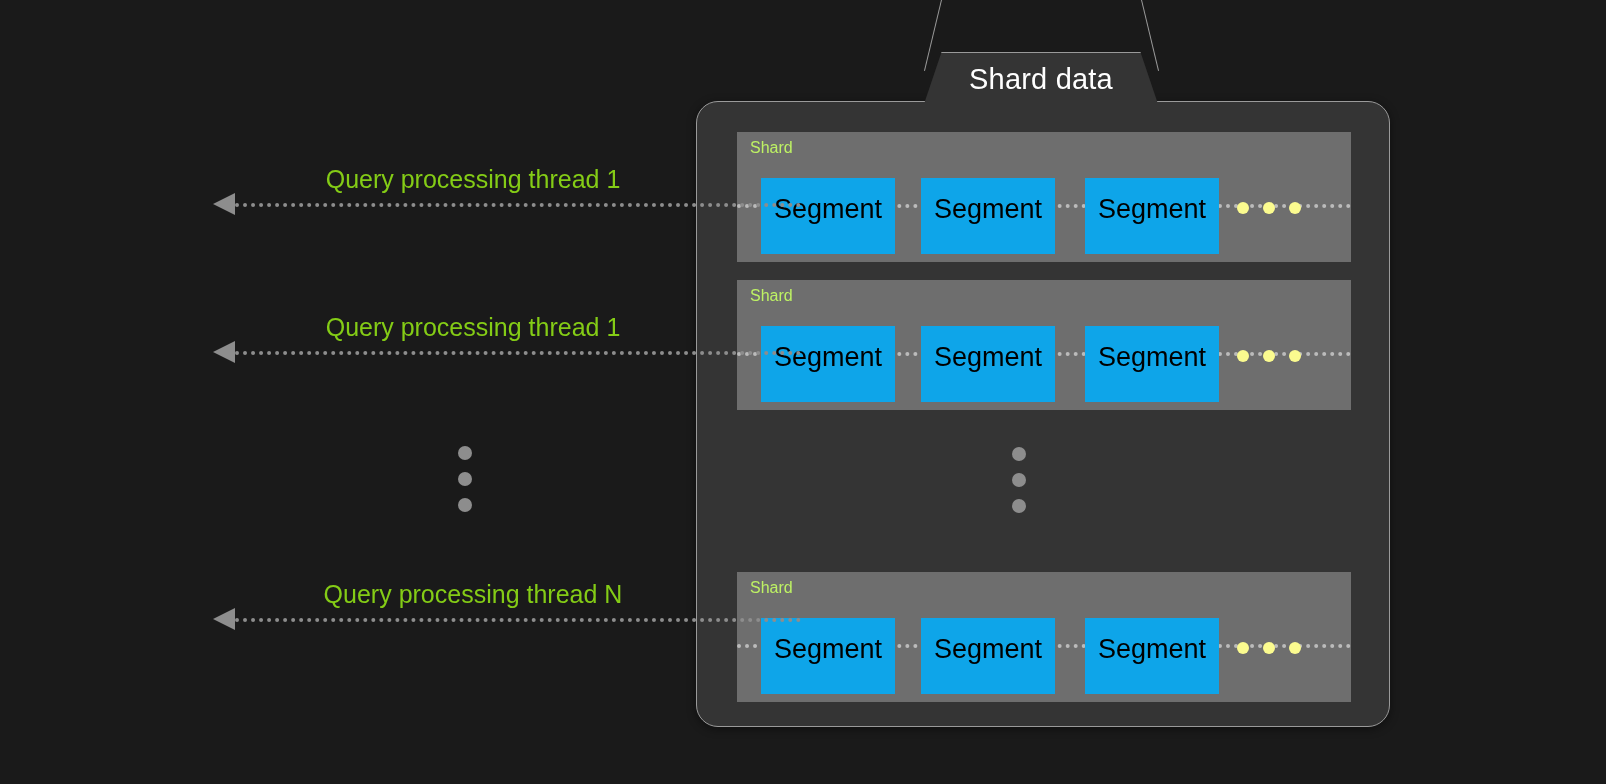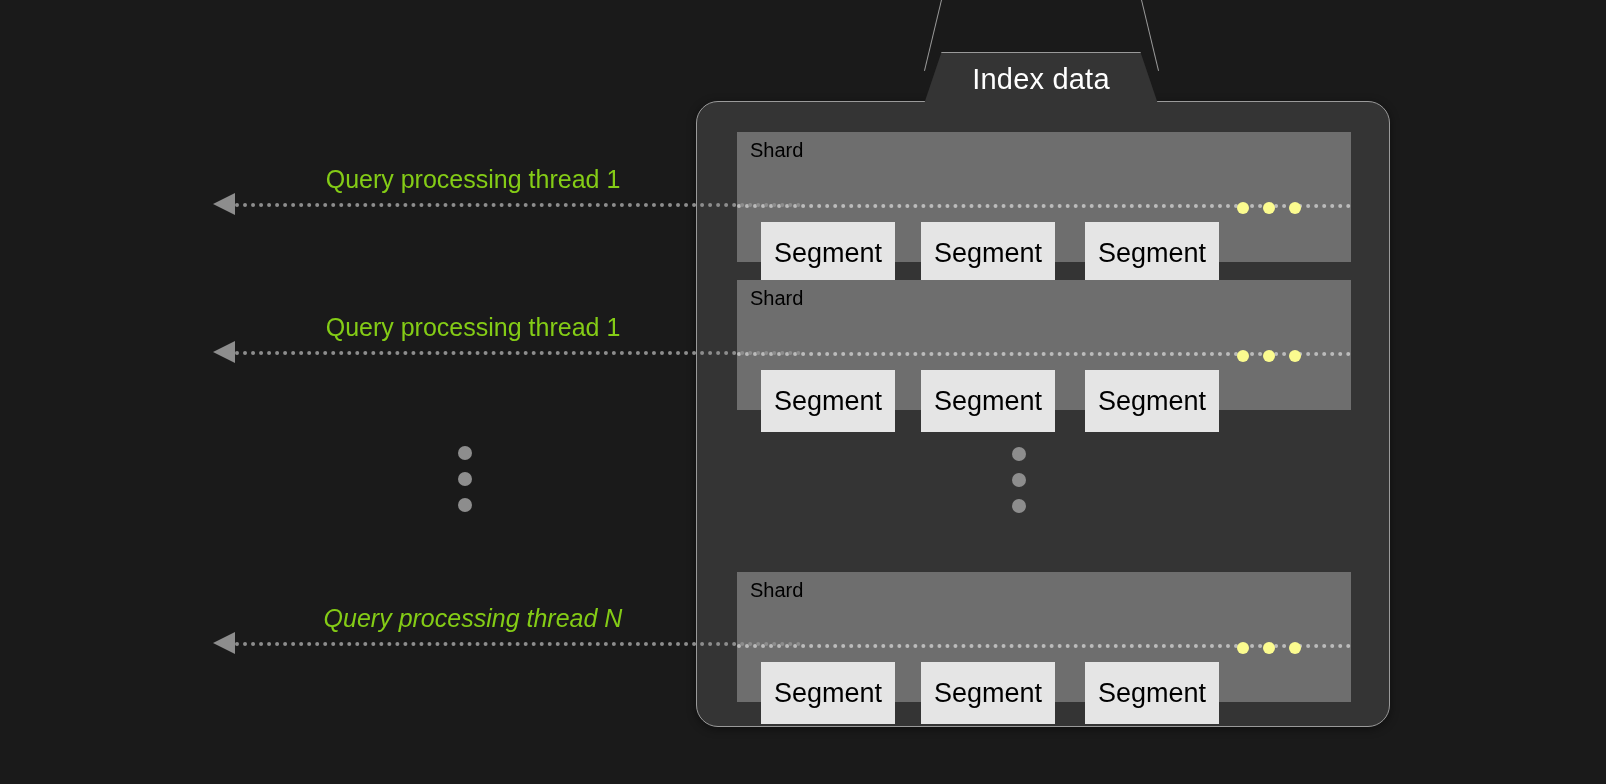--- a/index.html
+++ b/index.html
@@ -81,47 +81,46 @@
     background: #6e6e6e;
   }
   .shard-1 { top: 131px; }
   .shard-2 { top: 279px; }
   .shard-3 { top: 571px; }
 
   .shard-label {
     position: absolute;
     left: 13px;
     top: 7px;
-    font-size: 20px;
-    color: #000000;
+    font-size: 16px;
+    color: #bef264;
   }
 
   
   .shard-rail {
     position: absolute;
     left: 0;
     right: 0;
     top: 72px;
     height: 0;
     border-top: 4px dotted #c9c9c9;
     opacity: .85;
   }
 
   .segment {
     position: absolute;
     top: 46px;
     width: 134px;
-    height: 62px;
-    background: #e5e5e5;
+    height: 76px;
+    background: #0ea5e9;
     color: #000000;
     font-size: 27px;
     line-height: 62px;
     text-align: center;
     white-space: nowrap;
-    margin-top: 44px;
   }
   .seg-1 { left: 24px; }
   .seg-2 { left: 184px; }
   .seg-3 { left: 348px; }
 
   .seg-dots {
     position: absolute;
     top: 70px;
     left: 500px;
     width: 70px;
@@ -155,21 +154,21 @@
 
   
   .thread {
     position: absolute;
     left: 213px;
     width: 520px;
     height: 60px;
   }
   .thread-1 { top: 165px; }
   .thread-2 { top: 313px; }
-  .thread-3 { top: 604px; font-style: italic; }
+  .thread-3 { top: 580px; }
 
   .thread-label {
     position: absolute;
     left: 0;
     top: 0;
     width: 520px;
     text-align: center;
     font-size: 25px;
     color: #84cc16;
     white-space: nowrap;
@@ -241,21 +240,21 @@
       <div class="segment seg-2">Segment</div>
       <div class="segment seg-3">Segment</div>
       <div class="seg-dots">
         <span class="seg-dot d1"></span>
         <span class="seg-dot d2"></span>
         <span class="seg-dot d3"></span>
       </div>
     </div>
   </div>
 
-  <div class="index-tab">Index data</div>
+  <div class="index-tab">Shard data</div>
   <div class="tab-edge-l"></div>
   <div class="tab-edge-r"></div>
 
   <div class="thread thread-1">
     <div class="thread-label">Query processing thread 1</div>
     <div class="thread-line"></div>
     <div class="thread-head"></div>
   </div>
 
   <div class="thread thread-2">

